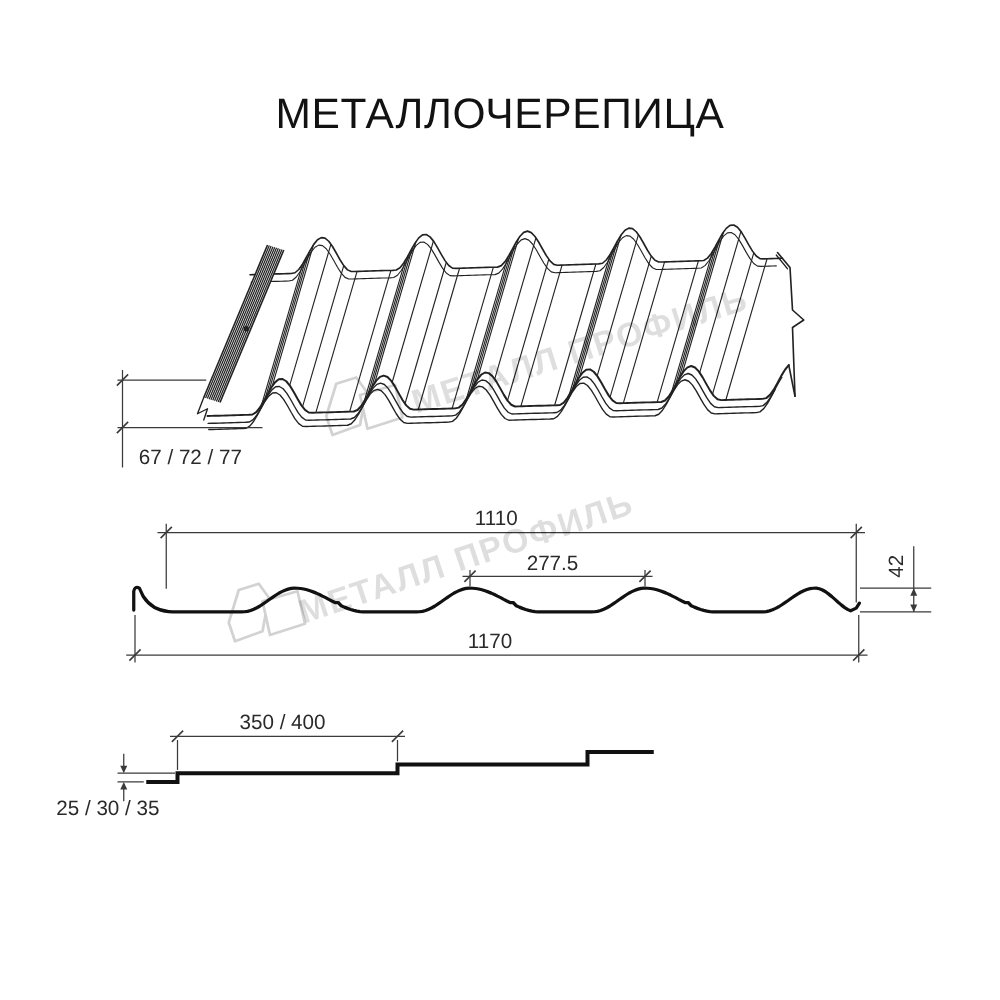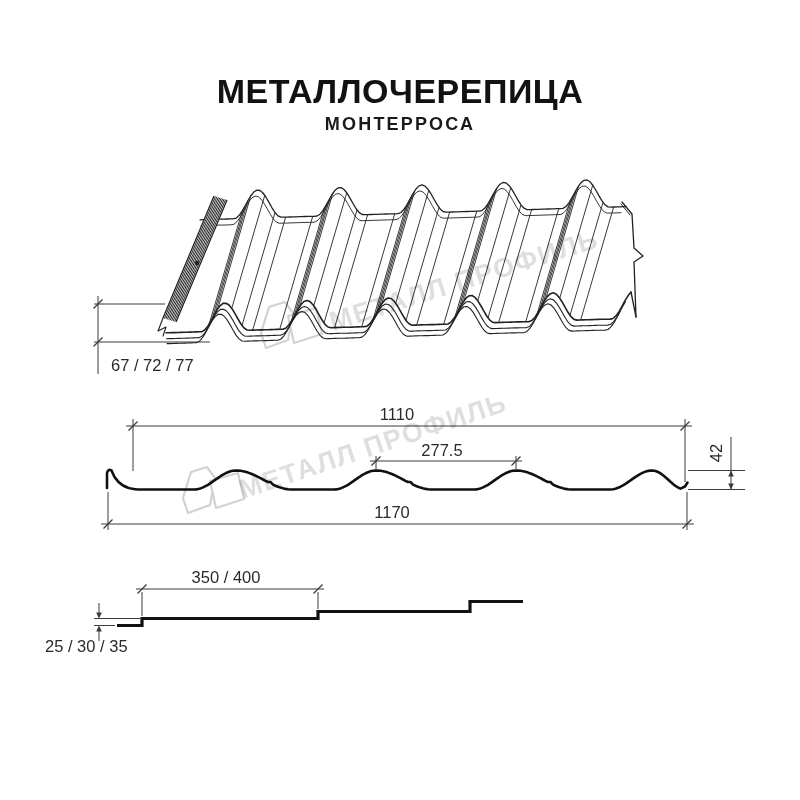--- a/index.html
+++ b/index.html
@@ -1,32 +1,31 @@
 <!DOCTYPE html>
 <html><head>
 <meta charset="utf-8">
 <style>
   html,body{margin:0;padding:0;background:#fff;}
   .page{position:relative;width:800px;height:800px;background:#fff;overflow:hidden;
         font-family:"Liberation Sans",sans-serif;}
   .title{position:absolute;top:72px;left:0;width:800px;text-align:center;
-         font-size:34px;font-weight:700;letter-spacing:.5px;color:#121212;}
+         font-size:34px;font-weight:400;letter-spacing:.5px;color:#121212;}
   .subtitle{position:absolute;top:114px;left:0;width:800px;text-align:center;
          font-size:18px;font-weight:700;letter-spacing:2.2px;color:#1a1a1a;}
   svg{position:absolute;top:0;left:0;}
   text{font-family:"Liberation Sans",sans-serif;}
   .dimtxt{font-size:16.5px;fill:#2a2a2a;}
   .wmtxt{font-size:27px;font-weight:700;letter-spacing:1.5px;fill:rgba(0,0,0,0.13);}
 </style>
 </head>
 <body>
 
 <div class="page">
   <div class="title">МЕТАЛЛОЧЕРЕПИЦА</div>
-  <div class="subtitle">МОНТЕРРОСА</div>
 
   <svg id="dwg" width="800" height="800" viewBox="0 0 800 800">
     <g id="g-logos">
         <g transform="translate(257,300)">
           <path d="M 4,33 L 12,7 L 28,2 L 36,13 L 31,40 L 9,48 Z" fill="#ffffff" stroke="#d2d2d2" stroke-width="2.2" stroke-linejoin="round"></path>
           <path d="M 31,16 L 59,8 L 65,34 L 37,43 Z" fill="#ffffff" stroke="#d2d2d2" stroke-width="2.2" stroke-linejoin="round"></path>
         </g>
         <g transform="translate(179,465)">
           <path d="M 4,33 L 12,7 L 28,2 L 36,13 L 31,40 L 9,48 Z" fill="#ffffff" stroke="#d2d2d2" stroke-width="2.2" stroke-linejoin="round"></path>
           <path d="M 31,16 L 59,8 L 65,34 L 37,43 Z" fill="#ffffff" stroke="#d2d2d2" stroke-width="2.2" stroke-linejoin="round"></path>

